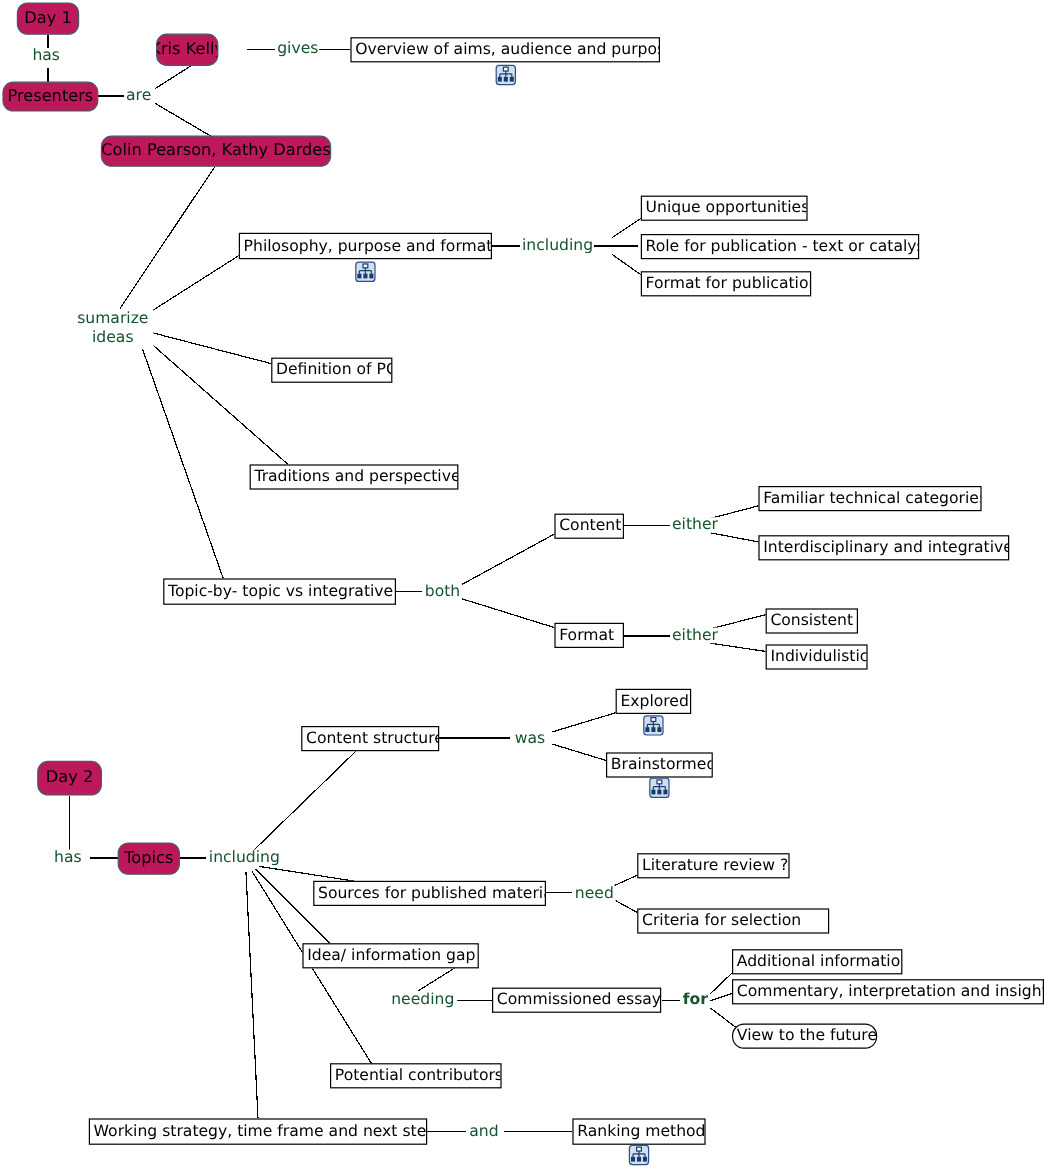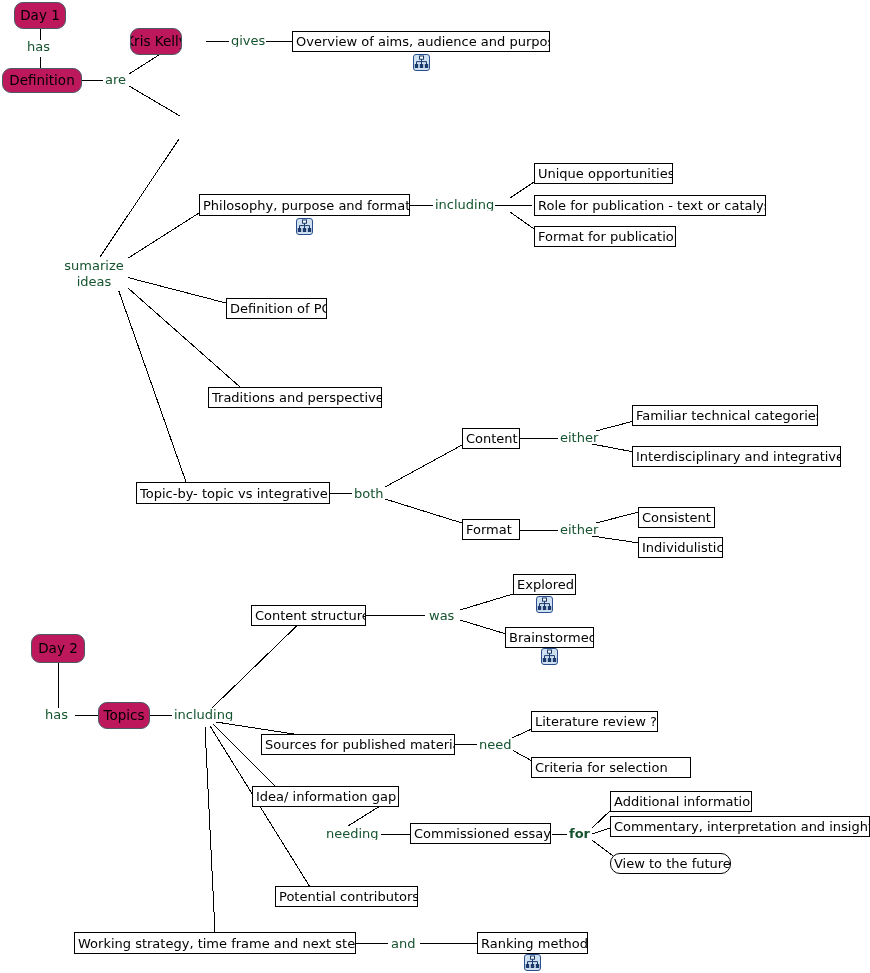--- a/index.html
+++ b/index.html
@@ -189,21 +189,21 @@
     <line x1="420" y1="943" x2="477" y2="943"></line>
   </svg>
 
   <div class="node rounded" style="left:14px; top:2px; width:52px; height:27px;">
     <span>Day 1</span>
   </div>
 
   <div class="link-label" style="left:26px; top:40px;">has</div>
 
   <div class="node rounded" style="left:2px; top:68px; width:80px; height:25px;">
-    <span>Definition</span>
+    <span>Presenters</span>
   </div>
 
   <div class="link-label" style="left:104px; top:73px;">are</div>
 
   <div class="node rounded" style="left:130px; top:28px; width:52px; height:27px;">
     <span>Kris Kelly</span>
   </div>
 
   <div class="link-label" style="left:230px; top:34px;">gives</div>
 
@@ -217,20 +217,23 @@
       <line x1="2.5" y1="6.6" x2="12.5" y2="6.6" stroke="#1b3a6b" stroke-width="1"></line>
       <line x1="2.5" y1="6.6" x2="2.5" y2="9" stroke="#1b3a6b" stroke-width="1"></line>
       <line x1="7.5" y1="6.6" x2="7.5" y2="9" stroke="#1b3a6b" stroke-width="1"></line>
       <line x1="12.5" y1="6.6" x2="12.5" y2="9" stroke="#1b3a6b" stroke-width="1"></line>
       <rect x="0.8" y="9" width="3.4" height="4" fill="#1b3a6b"></rect>
       <rect x="5.8" y="9" width="3.4" height="4" fill="#1b3a6b"></rect>
       <rect x="10.8" y="9" width="3.4" height="4" fill="#1b3a6b"></rect>
     </svg>
   </span>
 
+  <div class="node rounded" style="left:84px; top:113px; width:192px; height:26px;">
+    <span>Colin Pearson, Kathy Dardes</span>
+  </div>
 
   <div class="link-label two-line" style="left:60px; top:258px; width:66px;">sumarize
 ideas</div>
 
   <div class="node boxed" style="left:199px; top:194px; width:211px; height:22px;">
     <span>Philosophy, purpose and format</span>
   </div>
   <span class="submap-icon" style="left:296px; top:218px;">
     <svg viewBox="0 0 15 15" aria-hidden="true">
       <rect x="5.5" y="1" width="4" height="3.2" fill="#ffffff" stroke="#1b3a6b" stroke-width="1"></rect>

